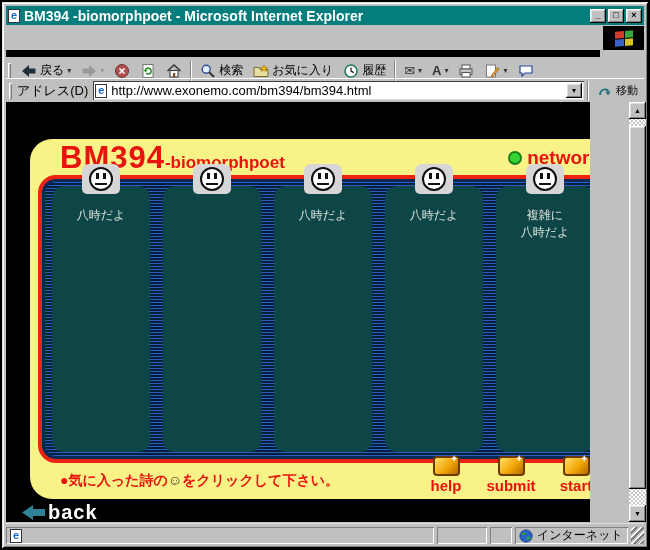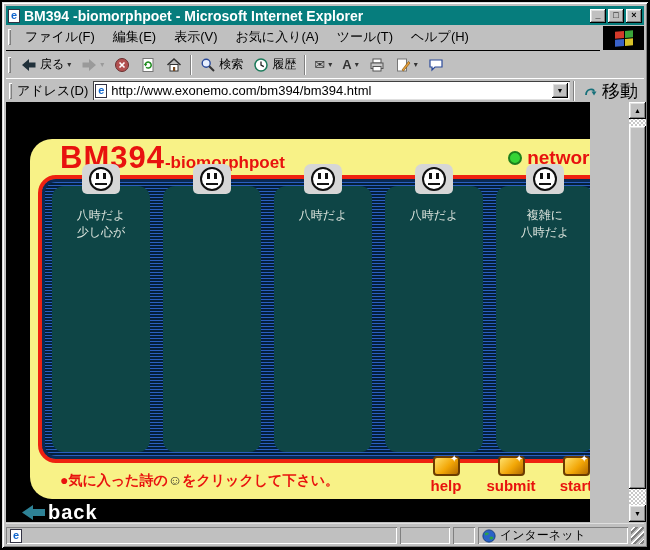--- a/index.html
+++ b/index.html
@@ -23,36 +23,36 @@
   .menubar{position:absolute;left:4px;top:24px;right:48px;height:22px;display:flex;align-items:center;}
   .grip{width:3px;height:16px;margin:0 5px 0 2px;background:#c0c0c0;
     box-shadow:inset 1px 1px 0 #fff,inset -1px -1px 0 #808080;flex:none;}
   .menu-item{padding:0 9px;font-size:13px;white-space:nowrap;}
   .ie-logo{position:absolute;right:4px;top:24px;width:41px;height:24px;background:#000;display:grid;place-items:center;}
   .flag{width:18px;height:15px;display:grid;grid-template-columns:1fr 1fr;grid-template-rows:1fr 1fr;gap:1px;transform:skewY(-5deg);}
   .flag div{width:100%;height:100%;}
   .fr{background:#d43a2a;} .fg{background:#3aa53a;} .fb{background:#3a62c8;} .fy{background:#d8c32a;}
   
   .toolbar{position:absolute;left:4px;top:48px;right:48px;height:27px;display:flex;align-items:center;
-    border-top:1px solid #000000;}
+    border-top:7px solid #000000;}
   .tb-btn{display:flex;align-items:center;gap:3px;padding:0 5px;height:24px;font-size:12px;white-space:nowrap;}
   .tb-sep{width:1px;height:20px;background:#808080;border-right:1px solid #fff;margin:0 3px;flex:none;}
   .dd{font-size:8px;color:#333;line-height:8px;}
   .dd.dim{color:#9a9a9a;}
   svg.tbi{width:16px;height:16px;flex:none;}
   .glyph-icon{font-size:13px;line-height:13px;color:#333;}
   
   .addressbar{position:absolute;left:4px;top:76px;right:4px;height:23px;display:flex;align-items:center;
     border-top:1px solid #fff;padding:0 1px;}
   .addr-label{font-size:13px;padding:0 5px 0 0;white-space:nowrap;}
   .addr-field{flex:1;height:19px;background:#fff;display:flex;align-items:center;gap:4px;padding:0 2px;
     box-shadow:inset 1px 1px 0 #404040,inset -1px -1px 0 #dfdfdf;position:relative;}
   .addr-url{font-size:13px;white-space:nowrap;overflow:hidden;flex:1;}
   .addr-drop{width:16px;height:15px;background:#c0c0c0;flex:none;display:grid;place-items:center;font-size:7px;}
-  .go-btn{display:flex;align-items:center;gap:3px;font-size:18px;padding:0 5px;white-space:nowrap;}
+  .go-btn{display:flex;align-items:center;gap:3px;font-size:11px;padding:0 5px;white-space:nowrap;}
   
   .content{position:absolute;left:4px;top:100px;width:584px;height:420px;background:#000;overflow:hidden;}
   .panel{position:absolute;left:24px;top:37px;width:586px;height:360px;background:#f8f287;border-radius:22px;}
   .logo-row{position:absolute;left:30px;top:1px;display:flex;align-items:baseline;}
   .logo-main{font-size:31px;font-weight:bold;color:#e8120e;letter-spacing:1px;}
   .logo-sub{font-size:17px;font-weight:bold;color:#e8120e;}
   .network{position:absolute;right:16px;top:8px;display:flex;align-items:center;gap:5px;}
   .net-dot{width:14px;height:14px;border-radius:50%;background:#35d435;border:2px solid #1d801d;box-sizing:border-box;}
   .net-label{color:#e8120e;font-weight:bold;font-size:19px;}
   .board{position:absolute;left:8px;top:36px;width:570px;height:288px;box-sizing:border-box;
@@ -85,49 +85,40 @@
     background-size:4px 4px;background-position:0 0,2px 2px;}
   .sb-btn{position:absolute;left:0;width:17px;height:17px;background:#c0c0c0;display:grid;place-items:center;
     font-size:7px;line-height:7px;color:#000;}
   .sb-up{top:0;} .sb-down{bottom:0;}
   .sb-thumb{position:absolute;left:0;top:24px;width:17px;height:363px;background:#c0c0c0;}
   
   .statusbar{position:absolute;left:4px;right:4px;bottom:4px;height:21px;display:flex;gap:3px;
     padding-top:3px;box-sizing:border-box;border-top:1px solid #dfdfdf;}
   .spanel{box-shadow:inset 1px 1px 0 #808080,inset -1px -1px 0 #fff;display:flex;align-items:center;
     gap:4px;padding:0 4px;font-size:12px;white-space:nowrap;overflow:hidden;box-sizing:border-box;}
-  .sp-msg{flex:1;} .sp-a{width:50px;} .sp-b{width:22px;} .sp-zone{width:150px;}
+  .sp-msg{flex:1;} .sp-a{width:50px;} .sp-b{width:22px;} .sp-zone{width:113px;}
   .grip-corner{width:13px;box-shadow:none;
     background:repeating-linear-gradient(135deg,#c0c0c0 0 2px,#fff 2px 3px,#808080 3px 5px);}
   svg.globe{width:14px;height:14px;flex:none;}
 </style>
 </head>
 <body>
 
 <div class="window">
 
   <div class="titlebar">
     <div class="mini-ie">e</div>
     <div class="title-text">BM394 -biomorphpoet - Microsoft Internet Explorer</div>
     <div class="winbtns">
       <div class="winbtn bevel-out">_</div>
       <div class="winbtn bevel-out">□</div>
       <div class="winbtn bevel-out">×</div>
     </div>
   </div>
 
-  <div class="menubar">
-    <div class="grip"></div>
-    <div class="menu-item">ファイル(F)</div>
-    <div class="menu-item">編集(E)</div>
-    <div class="menu-item">表示(V)</div>
-    <div class="menu-item">お気に入り(A)</div>
-    <div class="menu-item">ツール(T)</div>
-    <div class="menu-item">ヘルプ(H)</div>
-  </div>
   <div class="ie-logo">
     <div class="flag">
       <div class="fr"></div>
       <div class="fg"></div>
       <div class="fb"></div>
       <div class="fy"></div>
     </div>
   </div>
 
   <div class="toolbar">
@@ -165,20 +156,27 @@
         <rect x="7" y="10" width="2.2" height="4" fill="#7a4a20"></rect>
       </svg>
     </div>
     <div class="tb-sep"></div>
     <div class="tb-btn">
       <svg class="tbi" viewBox="0 0 16 16">
         <circle cx="6.2" cy="6.2" r="4" fill="#e8f0ff" stroke="#2a4a9a" stroke-width="1.4"></circle>
         <path d="M9.2 9.2 L14 14" stroke="#333" stroke-width="2"></path>
       </svg>
       <span>検索</span>
+    </div>
+    <div class="tb-btn">
+      <svg class="tbi" viewBox="0 0 16 16">
+        <path d="M1 4.5 h5 l1 2 h8 v7 H1 Z" fill="#e6dfa2" stroke="#7a6a30"></path>
+        <path d="M11 2 L12 4.4 L14.6 4.4 L12.6 6 L13.3 8.4 L11 7 L8.7 8.4 L9.4 6 L7.4 4.4 L10 4.4 Z" fill="#f2c200" stroke="#9a6a00" stroke-width="0.6"></path>
+      </svg>
+      <span>お気に入り</span>
     </div>
     <div class="tb-btn">
       <svg class="tbi" viewBox="0 0 16 16">
         <circle cx="8" cy="8" r="6" fill="#fff" stroke="#1a7a5a" stroke-width="1.5"></circle>
         <path d="M8 4.5 V8 L10.8 9.6" stroke="#222" stroke-width="1.3" fill="none"></path>
       </svg>
       <span>履歴</span>
     </div>
     <div class="tb-sep"></div>
     <div class="tb-btn">
@@ -245,21 +243,20 @@
           <div class="col">
             <div class="smiley-tab">
               <div class="face">
                 <div class="eye l"></div>
                 <div class="eye r"></div>
                 <div class="mouth"></div>
               </div>
             </div>
             <div class="poem">
               <div>八時だよ</div>
-              <div>少し心が</div>
             </div>
           </div>
 
           <div class="col">
             <div class="smiley-tab">
               <div class="face">
                 <div class="eye l"></div>
                 <div class="eye r"></div>
                 <div class="mouth"></div>
               </div>

